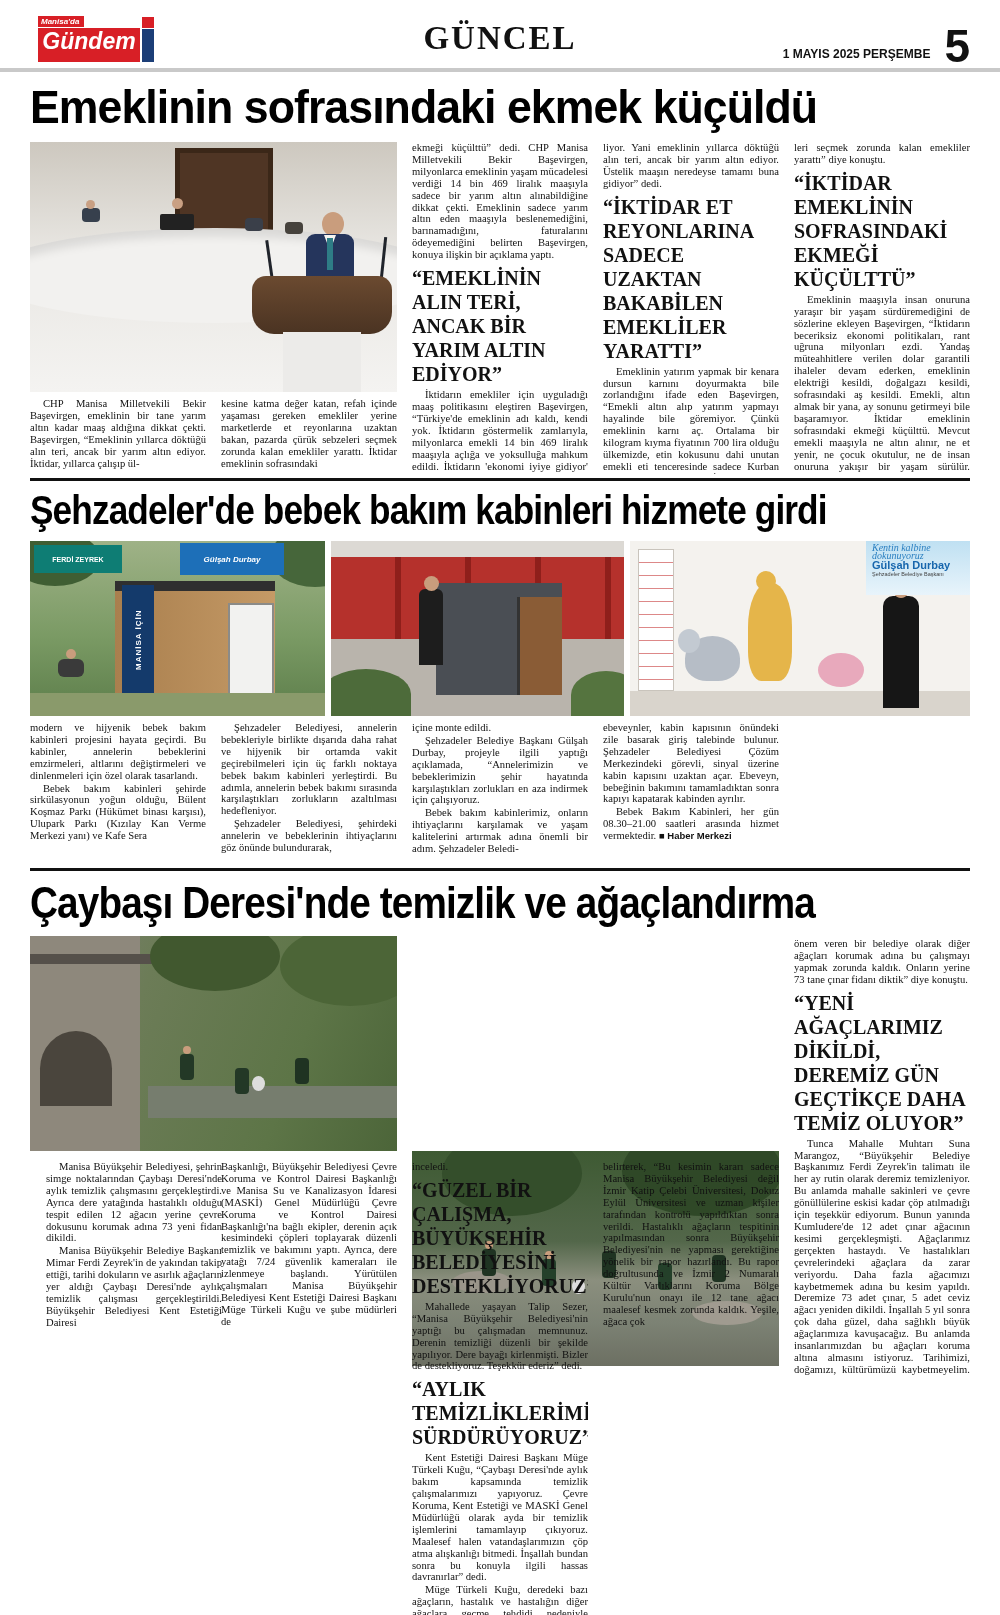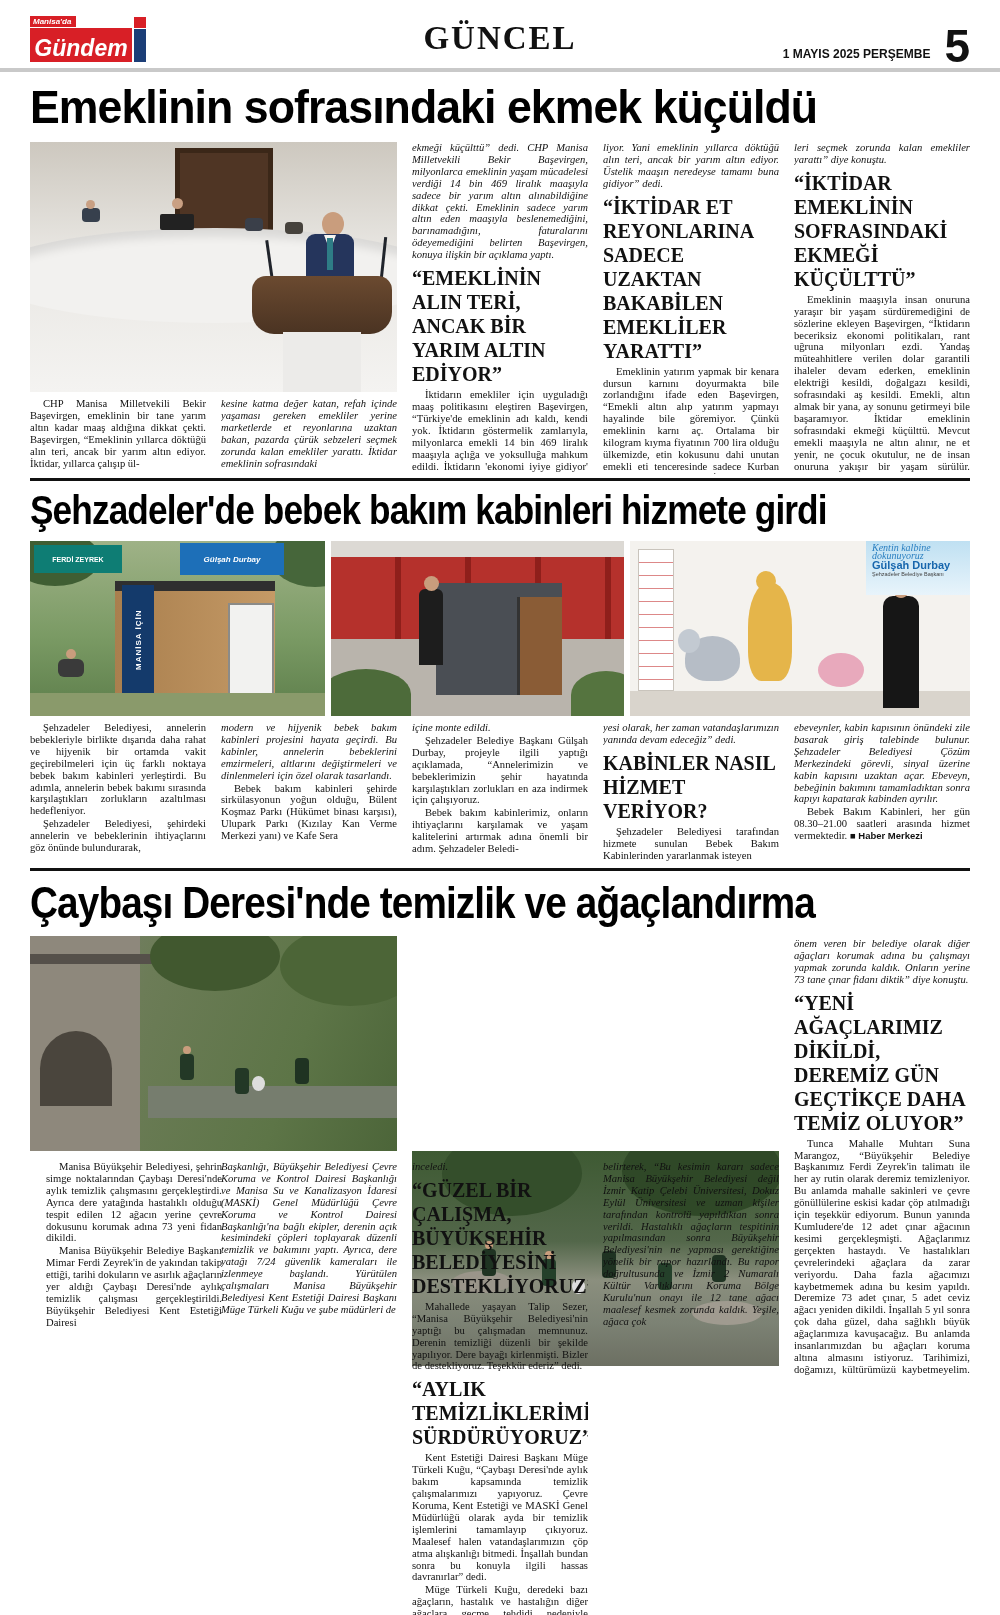--- a/index.html
+++ b/index.html
@@ -1,40 +1,40 @@
 <!DOCTYPE html>
 <html><head>
 <meta charset="utf-8">
 <style>
   html,body{margin:0;padding:0;background:#ffffff;}
   body{width:1000px;height:1615px;overflow:hidden;font-family:"Liberation Serif",serif;color:#111;}
   .page{padding:8px 30px 0 30px;width:940px;}
 
   
   .masthead{position:relative;height:58px;}
-  .logo{position:absolute;left:0;top:2px;width:130px;}
+  .logo{position:absolute;left:8px;top:2px;width:130px;}
   .logo-tab{display:inline-block;background:#d81f26;color:#fff;font-family:"Liberation Sans",sans-serif;font-style:italic;font-weight:700;font-size:8px;padding:1px 5px 1px 3px;}
-  .logo-main{background:#d81f26;color:#fff;width:102px;height:34px;display:flex;align-items:flex-end;justify-content:center;font-family:"Liberation Sans",sans-serif;font-style:italic;font-weight:700;font-size:23px;position:relative;}
+  .logo-main{background:#d81f26;color:#fff;width:102px;height:34px;display:flex;align-items:flex-start;justify-content:center;font-family:"Liberation Sans",sans-serif;font-style:italic;font-weight:700;font-size:23px;position:relative;}
   .logo-stripe{position:absolute;right:-14px;top:-11px;width:12px;height:45px;background:#1c3e77;}
   .logo-badge{width:12px;height:11px;background:#d81f26;border-bottom:1px solid #fff;}
   .section-title{position:absolute;left:0;right:0;top:12px;text-align:center;font-family:"Liberation Serif",serif;font-weight:700;font-size:33px;letter-spacing:2px;}
   .mh-right{position:absolute;right:0;bottom:0;display:flex;align-items:flex-end;}
   .date-label{font-family:"Liberation Sans",sans-serif;font-weight:700;font-size:12px;margin-bottom:5px;}
   .page-number{font-family:"Liberation Sans",sans-serif;font-weight:700;font-size:46px;line-height:40px;margin-left:14px;}
   .mh-rule{height:4px;background:#c9c9c9;margin:2px -30px 0 -30px;}
 
   
   .headline{font-family:"Liberation Sans",sans-serif;font-weight:700;color:#000;white-space:nowrap;letter-spacing:-1px;transform-origin:0 50%;margin:0;}
   .h1{font-size:47px;transform:scaleX(.95);padding:7px 0 6px 0;}
   .h2{font-size:40px;transform:scaleX(.88);padding:5px 0 6px 0;}
   .divider{height:3px;background:#111;margin:4px 0 2px 0;}
 
   
   .col p{margin:0 0 1px 0;font-size:10.6px;line-height:11.9px;text-align:justify;text-indent:13px;}
-  .col p.cont{text-indent:0;font-style:italic;}
+  .col p.cont{text-indent:0;}
   .subhead{font-family:"Liberation Serif",serif;font-weight:700;font-size:20px;line-height:24px;margin:5px 0 3px 0;text-align:left;}
   .byline{font-family:"Liberation Sans",sans-serif;font-weight:700;font-size:9.5px;}
   .col{overflow:hidden;}
 
   
   .a1-row{display:flex;margin-top:2px;}
   .a1-left{width:367px;}
   .a1-under{display:flex;margin-top:6px;}
   .a1-under .col{width:176px;height:76px;}
   .a1-under .col + .col{margin-left:15px;}
@@ -178,36 +178,31 @@
       <div class="ph" style="left:236px;top:0;width:104px;height:54px;background:linear-gradient(180deg,#bfe0f2,#e8f4fb);padding:3px 0 0 6px;box-sizing:border-box;">
         <div class="nursery-tagline">Kentin kalbine dokunuyoruz</div>
         <div class="nursery-logo">Gülşah Durbay</div>
         <div class="nursery-sub">Şehzadeler Belediye Başkanı</div>
       </div>
     </div>
   </div>
 
   <div class="a2-cols">
     <div class="col">
+      <p class="cont">modern ve hijyenik bebek bakım kabinleri projesini hayata geçirdi. Bu kabinler, annelerin bebeklerini emzirmeleri, altlarını değiştirmeleri ve dinlenmeleri için özel olarak tasarlandı.</p>
+      <p>Bebek bakım kabinleri şehirde sirkülasyonun yoğun olduğu, Bülent Koşmaz Parkı (Hükümet binası karşısı), Ulupark Parkı (Kızılay Kan Verme Merkezi yanı) ve Kafe Sera</p>
+    </div>
+    <div class="col">
       <p>Şehzadeler Belediyesi, annelerin bebekleriyle birlikte dışarıda daha rahat ve hijyenik bir ortamda vakit geçirebilmeleri için üç farklı noktaya bebek bakım kabinleri yerleştirdi. Bu adımla, annelerin bebek bakımı sırasında karşılaştıkları zorlukların azaltılması hedefleniyor.</p>
       <p>Şehzadeler Belediyesi, şehirdeki annelerin ve bebeklerinin ihtiyaçlarını göz önünde bulundurarak,</p>
-    </div>
-    <div class="col">
-      <p class="cont">modern ve hijyenik bebek bakım kabinleri projesini hayata geçirdi. Bu kabinler, annelerin bebeklerini emzirmeleri, altlarını değiştirmeleri ve dinlenmeleri için özel olarak tasarlandı.</p>
-      <p>Bebek bakım kabinleri şehirde sirkülasyonun yoğun olduğu, Bülent Koşmaz Parkı (Hükümet binası karşısı), Ulupark Parkı (Kızılay Kan Verme Merkezi yanı) ve Kafe Sera</p>
     </div>
     <div class="col">
       <p class="cont">içine monte edildi.</p>
       <p>Şehzadeler Belediye Başkanı Gülşah Durbay, projeyle ilgili yaptığı açıklamada, “Annelerimizin ve bebeklerimizin şehir hayatında karşılaştıkları zorlukları en aza indirmek için çalışıyoruz.</p>
       <p>Bebek bakım kabinlerimiz, onların ihtiyaçlarını karşılamak ve yaşam kalitelerini artırmak adına önemli bir adım. Şehzadeler Beledi-</p>
-    </div>
-    <div class="col">
-      <p class="cont">yesi olarak, her zaman vatandaşlarımızın yanında devam edeceğiz” dedi.</p>
-      <h3 class="subhead">KABİNLER NASIL HİZMET VERİYOR?</h3>
-      <p>Şehzadeler Belediyesi tarafından hizmete sunulan Bebek Bakım Kabinlerinden yararlanmak isteyen</p>
     </div>
     <div class="col">
       <p class="cont">ebeveynler, kabin kapısının önündeki zile basarak giriş talebinde bulunur. Şehzadeler Belediyesi Çözüm Merkezindeki görevli, sinyal üzerine kabin kapısını uzaktan açar. Ebeveyn, bebeğinin bakımını tamamladıktan sonra kapıyı kapatarak kabinden ayrılır.</p>
       <p><span>Bebek Bakım Kabinleri, her gün 08.30–21.00 saatleri arasında hizmet vermektedir.</span> <span class="byline">■ Haber Merkezi</span></p>
     </div>
   </div>
 
   <div class="divider"></div>
   <h2 class="headline h2" style="font-size:44px;">Çaybaşı Deresi'nde temizlik ve ağaçlandırma</h2>
 

